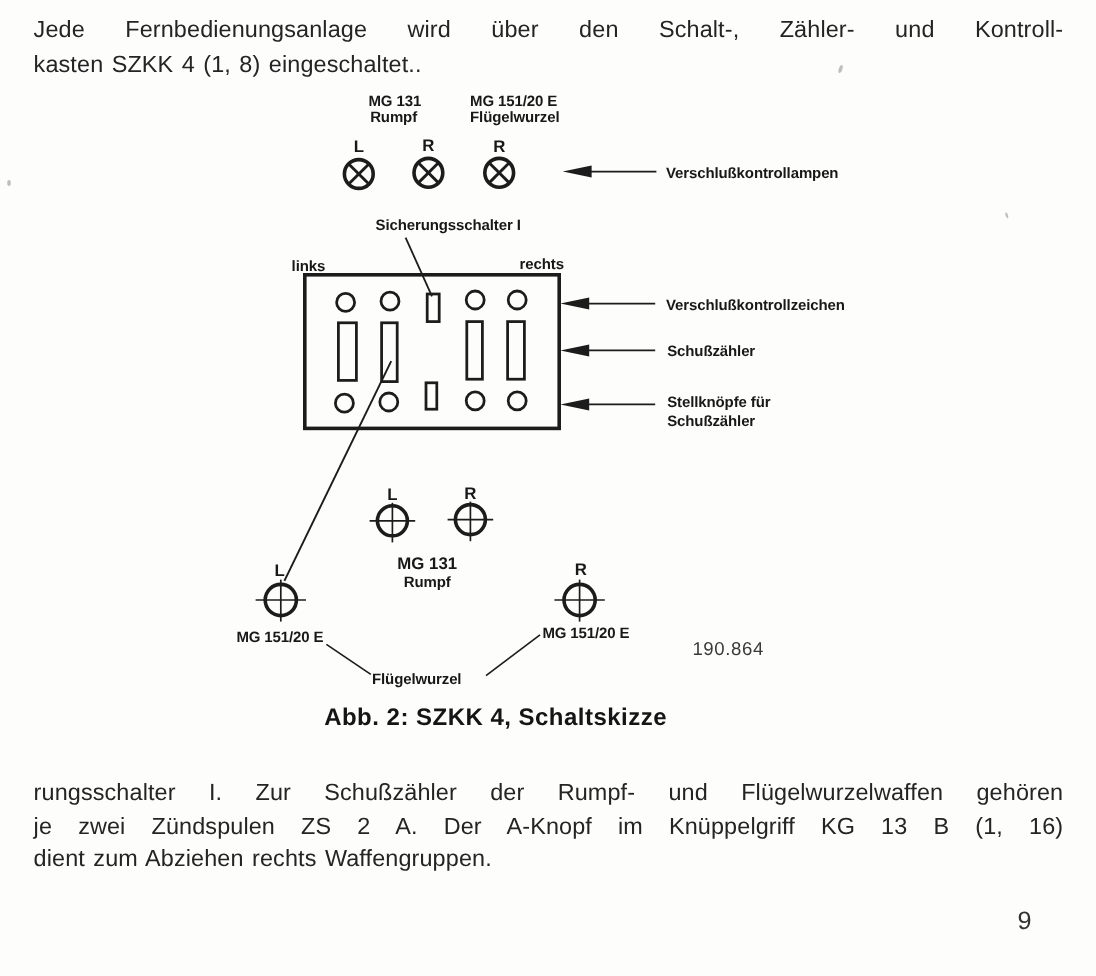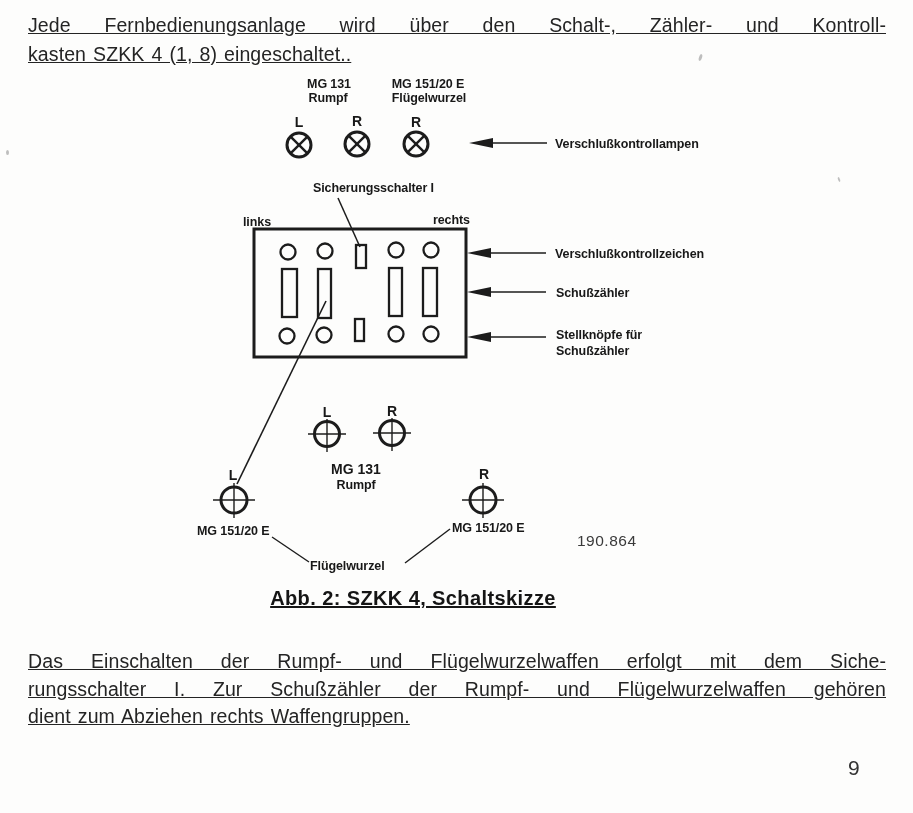--- a/index.html
+++ b/index.html
@@ -13,34 +13,33 @@
   }
   .para {
     position:absolute;
     left:28px;
     width:858px;
     font-size:19.5px;
     letter-spacing:0.1px;
     word-spacing:1.5px;
     color:#242424;
   }
-  .para .ln { line-height:29px; text-align:left;text-decoration:underline; }
+  .para .ln { line-height:29px; text-align:left; }
   .para .ln.fill { text-align:justify; text-align-last:justify; }
   #top-para { top:11px; }
   #bottom-para { top:648px; }
   #bottom-para .ln { line-height:27.5px; }
   .caption {
     position:absolute;
     top:587px; left:0; width:826px;
     text-align:center;
     font-size:20px;
     font-weight:bold;
     letter-spacing:0.4px;
     color:#151515;
-    text-decoration:underline;
   }
   .pagenum {
     position:absolute;
     top:756px; left:848px;
     font-size:21px;
     color:#333;
   }
   svg { position:absolute; top:0; left:0; }
   .stroke { stroke:#1c1c1c; fill:none; }
   .fillblk { fill:#1c1c1c; stroke:none; }
@@ -174,22 +173,22 @@
     <line class="stroke" x1="450" y1="529" x2="405" y2="563" stroke-width="1.4"></line>
     <text class="lbl" x="310" y="570">Flügelwurzel</text>
   </g>
 
   <text class="num" x="577" y="546">190.864</text>
 </svg>
 
 <div class="caption">Abb. 2: SZKK 4, Schaltskizze</div>
 
 <div class="para" id="bottom-para">
-  <div class="ln fill">Das Einschalten der Rumpf- und Flügelwurzelwaffen erfolgt mit dem Siche-</div>
   <div class="ln fill">rungsschalter I. Zur Schußzähler der Rumpf- und Flügelwurzelwaffen gehören</div>
+  <div class="ln fill">je zwei Zündspulen ZS 2 A. Der A-Knopf im Knüppelgriff KG 13 B (1, 16)</div>
   <div class="ln">dient zum Abziehen rechts Waffengruppen.</div>
 </div>
 
 <div class="pagenum">9</div>
 
 <div class="speck" style="top:54px; left:699px; width:3px; height:7px; transform:rotate(18deg);"></div>
 <div class="speck" style="top:150px; left:6px; width:3px; height:5px;"></div>
 <div class="speck" style="top:177px; left:838px; width:2px; height:5px; transform:rotate(-20deg);"></div>
 
 </body></html>

